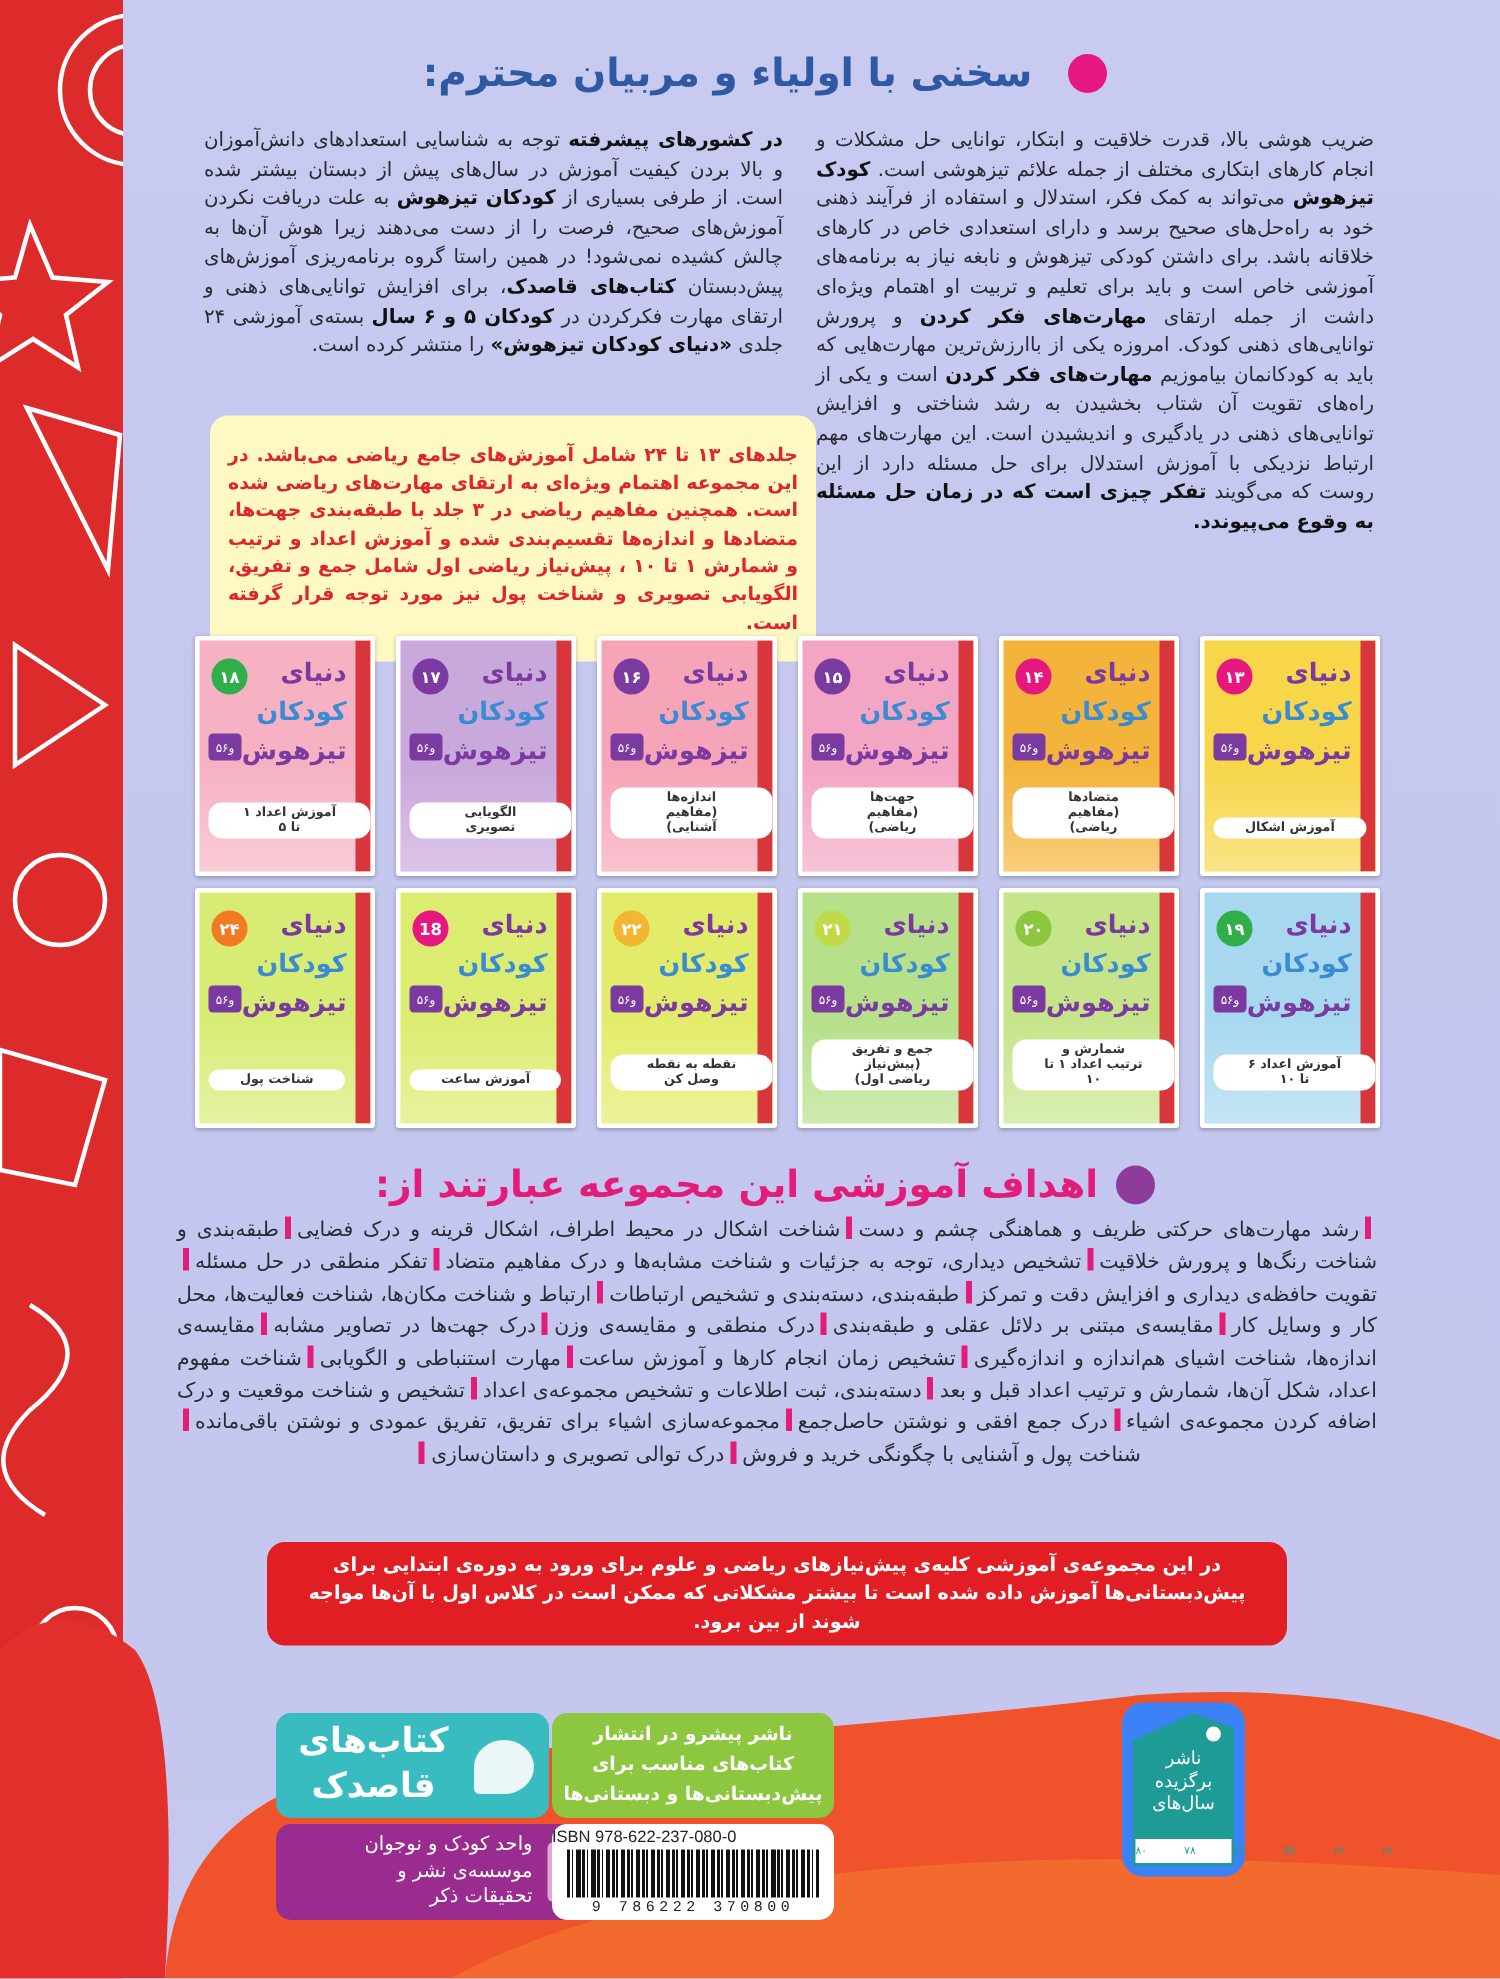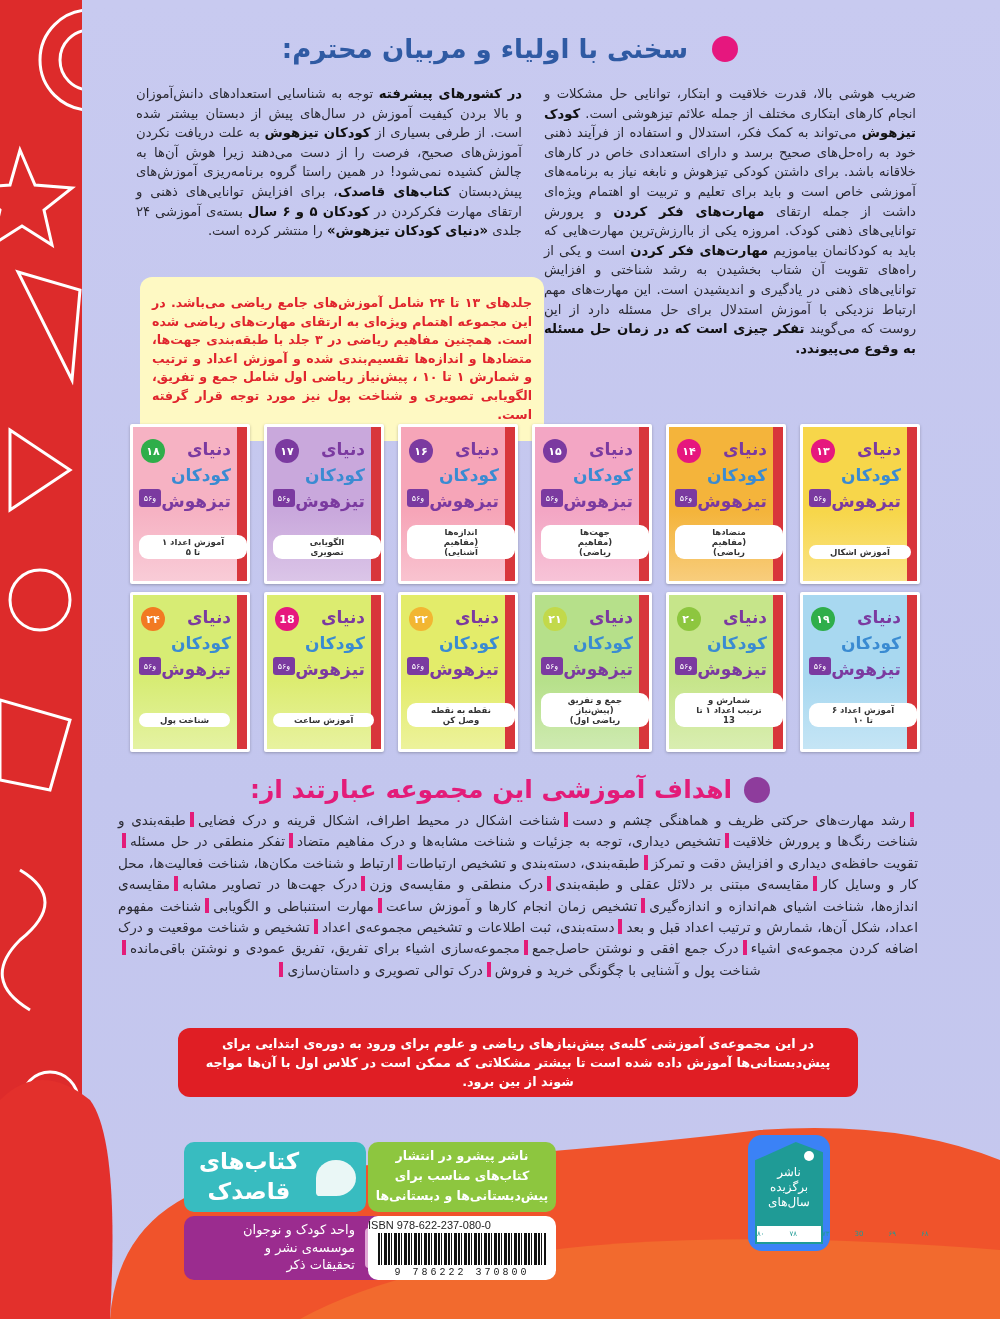--- a/index.html
+++ b/index.html
@@ -146,21 +146,21 @@
     <div class="age">۵و۶</div>
     <div class="sub">آموزش اعداد ۶ تا ۱۰</div>
     </div>
     <div class="book" style="left: 546px; top: 168px; background: linear-gradient(rgb(198, 229, 138) 0%, rgb(198, 229, 138) 55%, rgba(255, 255, 255, 0.333) 100%), rgb(198, 229, 138);">
       <div class="band"></div>
     <div class="num" style="background:#8dc63f">۲۰</div>
     <div class="t1">دنیای</div>
     <div class="t2">کودکان</div>
     <div class="t3">تیزهوش</div>
     <div class="age">۵و۶</div>
-    <div class="sub">شمارش و ترتیب اعداد ۱ تا 13</div>
+    <div class="sub">شمارش و ترتیب اعداد ۱ تا ۱۰</div>
     </div>
     <div class="book" style="left: 412px; top: 168px; background: linear-gradient(rgb(182, 224, 138) 0%, rgb(182, 224, 138) 55%, rgba(255, 255, 255, 0.333) 100%), rgb(182, 224, 138);">
       <div class="band"></div>
     <div class="num" style="background:#c2d94a">۲۱</div>
     <div class="t1">دنیای</div>
     <div class="t2">کودکان</div>
     <div class="t3">تیزهوش</div>
     <div class="age">۵و۶</div>
     <div class="sub">جمع و تفریق (پیش‌نیاز ریاضی اول)</div>
     </div>

